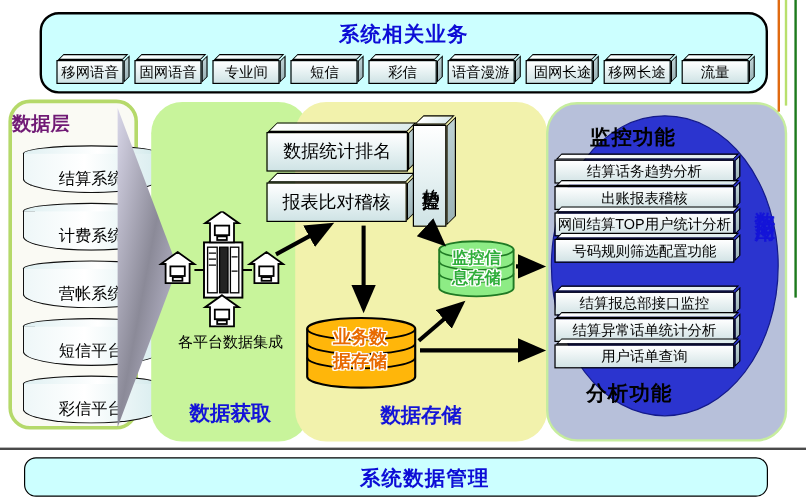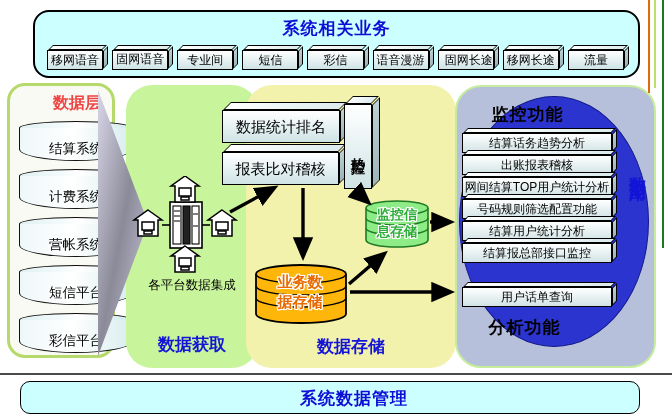--- a/index.html
+++ b/index.html
@@ -59,21 +59,21 @@
 <div class="stage">
 
   <div style="position:absolute;left:0;top:373px;width:672px;height:1.5px;background:#4a4a4a;"></div>
 
   <div class="banner" style="left:33px;top:10px;width:603px;height:64px;">
     <div class="banner-title" style="margin-top:5px;">系统相关业务</div>
     <div style="position:absolute;left:12px;right:14px;top:38px;display:flex;gap:9px;">
       <div class="box3d" style="position:relative;flex:1;height:20px;">
           <span>移网语音</span>
         </div>
-      <div class="box3d" style="position:relative;flex:1;height:20px;font-family:Liberation Mono, monospace;">
+      <div class="box3d" style="position:relative;flex:1;height:20px;">
           <span>固网语音</span>
         </div>
       <div class="box3d" style="position:relative;flex:1;height:20px;">
           <span>专业间</span>
         </div>
       <div class="box3d" style="position:relative;flex:1;height:20px;">
           <span>短信</span>
         </div>
       <div class="box3d" style="position:relative;flex:1;height:20px;">
           <span>彩信</span>
@@ -87,21 +87,21 @@
       <div class="box3d" style="position:relative;flex:1;height:20px;">
           <span>移网长途</span>
         </div>
       <div class="box3d" style="position:relative;flex:1;height:20px;">
           <span>流量</span>
         </div>
     </div>
   </div>
 
   <div style="position:absolute;left:7px;top:83px;width:108px;height:275px;background:#fafaf4;border:3px solid #b5d96a;border-radius:18px;box-sizing:border-box;">
-    <div style="text-align:center;font-weight:bold;font-size:16px;color:#ef4444;margin-top:7px;margin-left:32px;">数据层</div>
+    <div style="font-weight:bold;font-size:16px;color:#701a75;margin-top:7px;">数据层</div>
   </div>
   <div class="cyl" style="left:19px;top:121px;">
     <div class="top"></div>
       <div class="body"></div>
     <div class="lbl">结算系统</div>
   </div>
   <div class="cyl" style="left:19px;top:169px;">
     <div class="top"></div>
       <div class="body"></div>
     <div class="lbl">计费系统</div>
@@ -221,25 +221,25 @@
     </div>
   <div class="box3d func-box" style="top:155px;">
       <span>出账报表稽核</span>
     </div>
   <div class="box3d func-box" style="top:177px;">
       <span>网间结算TOP用户统计分析</span>
     </div>
   <div class="box3d func-box" style="top:199px;">
       <span>号码规则筛选配置功能</span>
     </div>
-  <div class="box3d func-box" style="top:221px;">
-      <span>结算用户统计分析</span>
-    </div>
   <div class="box3d func-box" style="top:243px;">
       <span>结算报总部接口监控</span>
+    </div>
+  <div class="box3d func-box" style="top:265px;">
+      <span>结算异常话单统计分析</span>
     </div>
   <div class="box3d func-box" style="top:287px;">
       <span>用户话单查询</span>
     </div>
 
   <div class="vert-label" style="left:626px;top:163px;height:100px;">数据应用</div>
 
   <div class="banner" style="left:20px;top:381px;width:618px;height:31px;border-width:1.6px;border-radius:10px;">
     <div class="banner-title" style="margin-top:5px;padding-left:48px;">系统数据管理</div>
   </div>

